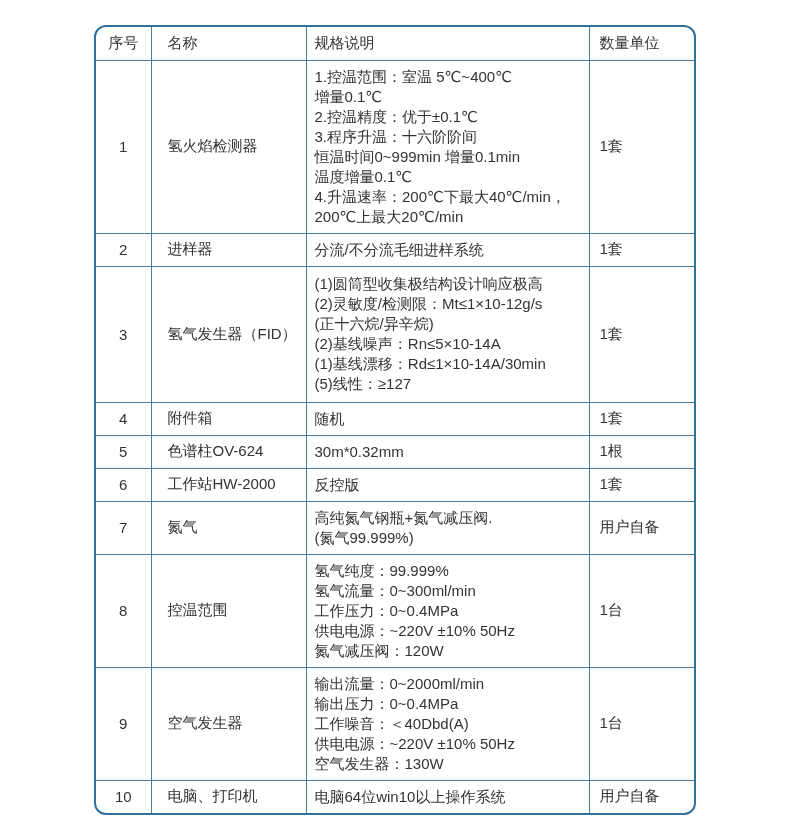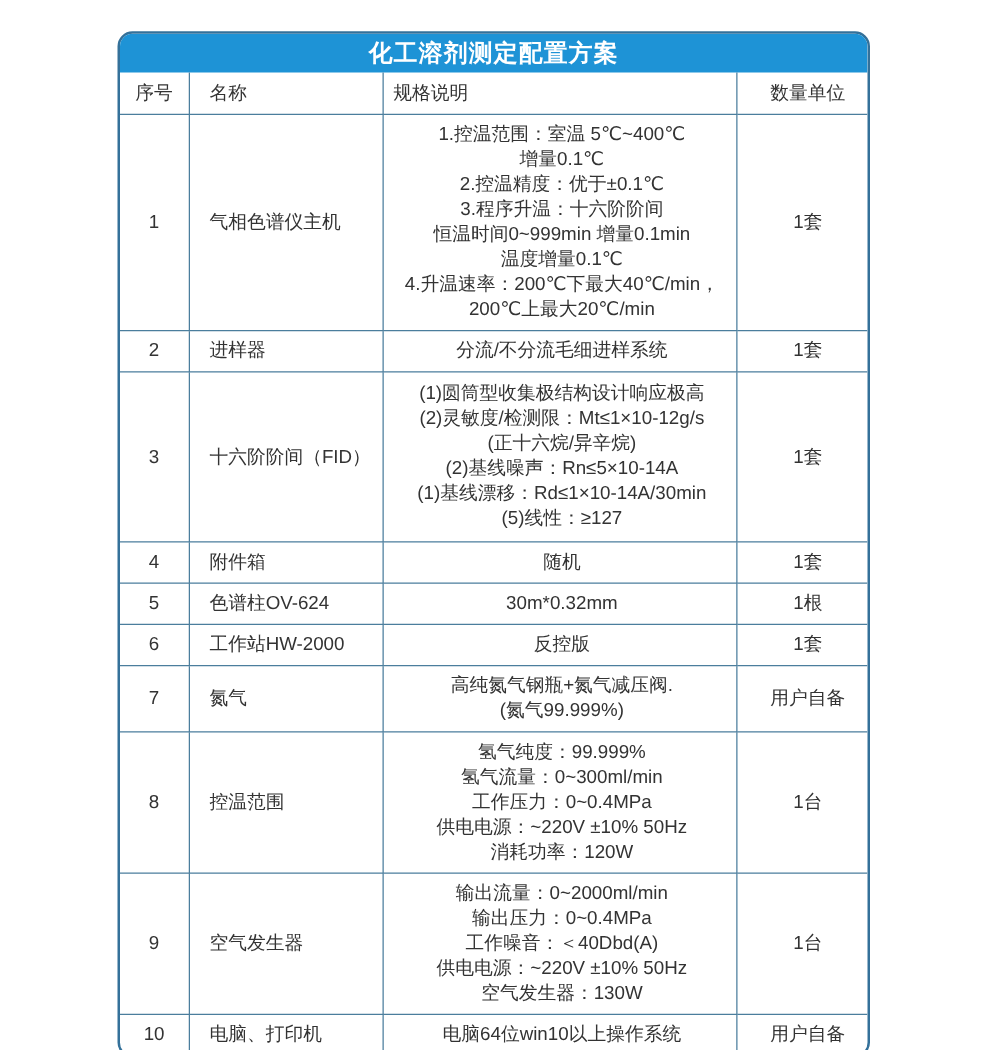--- a/index.html
+++ b/index.html
@@ -32,53 +32,52 @@
   table.cfg th,table.cfg td{
     border:1px solid var(--grid);
     vertical-align:middle;
     font-weight:normal;
     overflow:hidden;
   }
   thead tr{height:33px;margin-top:17px;}
   .c-no{text-align:center;}
   .c-name{text-align:left;padding-left:16px;}
   .c-spec{text-align:left;padding:6px 4px 6px 8px;}
-  .c-qty{text-align:center;padding-left:10px;}
-  .spec-line{line-height:20px;white-space:nowrap;text-align:center;}
+  .c-qty{text-align:left;padding-left:10px;}
+  .spec-line{line-height:20px;white-space:nowrap;}
   tr.rh31{height:31px;}
   tr.rh32{height:32px;}
   tr.rh48{height:48px;}
   tr.rh112{height:112px;}
   tr.rh136{height:136px;}
   tr.rh170{height:170px;}
 </style>
 </head>
 <body>
 
 <div class="card">
-  <div class="title-bar">化工溶剂测定配置方案</div>
   <table class="cfg">
     <colgroup>
       <col style="width:55px">
         <col style="width:155px">
         <col style="width:283px">
         <col style="width:105px">
     </colgroup>
     <thead>
       <tr>
         <th class="c-no">序号</th>
         <th class="c-name">名称</th>
         <th class="c-spec">规格说明</th>
         <th class="c-qty">数量单位</th>
       </tr>
     </thead>
     <tbody>
       <tr class="rh170">
         <td class="c-no">1</td>
-        <td class="c-name">气相色谱仪主机</td>
+        <td class="c-name">氢火焰检测器</td>
         <td class="c-spec">
           <div class="spec-line">1.控温范围：室温 5℃~400℃</div>
           <div class="spec-line">增量0.1℃</div>
           <div class="spec-line">2.控温精度：优于±0.1℃</div>
           <div class="spec-line">3.程序升温：十六阶阶间</div>
           <div class="spec-line">恒温时间0~999min 增量0.1min</div>
           <div class="spec-line">温度增量0.1℃</div>
           <div class="spec-line">4.升温速率：200℃下最大40℃/min，</div>
           <div class="spec-line">200℃上最大20℃/min</div>
         </td>
@@ -87,21 +86,21 @@
       <tr class="rh32">
         <td class="c-no">2</td>
         <td class="c-name">进样器</td>
         <td class="c-spec">
           <div class="spec-line">分流/不分流毛细进样系统</div>
         </td>
         <td class="c-qty">1套</td>
       </tr>
       <tr class="rh136">
         <td class="c-no">3</td>
-        <td class="c-name">十六阶阶间（FID）</td>
+        <td class="c-name">氢气发生器（FID）</td>
         <td class="c-spec">
           <div class="spec-line">(1)圆筒型收集极结构设计响应极高</div>
           <div class="spec-line">(2)灵敏度/检测限：Mt≤1×10-12g/s</div>
           <div class="spec-line">(正十六烷/异辛烷)</div>
           <div class="spec-line">(2)基线噪声：Rn≤5×10-14A</div>
           <div class="spec-line">(1)基线漂移：Rd≤1×10-14A/30min</div>
           <div class="spec-line">(5)线性：≥127</div>
         </td>
         <td class="c-qty">1套</td>
       </tr>
@@ -139,21 +138,21 @@
         <td class="c-qty">用户自备</td>
       </tr>
       <tr class="rh112">
         <td class="c-no">8</td>
         <td class="c-name">控温范围</td>
         <td class="c-spec">
           <div class="spec-line">氢气纯度：99.999%</div>
           <div class="spec-line">氢气流量：0~300ml/min</div>
           <div class="spec-line">工作压力：0~0.4MPa</div>
           <div class="spec-line">供电电源：~220V ±10% 50Hz</div>
-          <div class="spec-line">消耗功率：120W</div>
+          <div class="spec-line">氮气减压阀：120W</div>
         </td>
         <td class="c-qty">1台</td>
       </tr>
       <tr class="rh112">
         <td class="c-no">9</td>
         <td class="c-name">空气发生器</td>
         <td class="c-spec">
           <div class="spec-line">输出流量：0~2000ml/min</div>
           <div class="spec-line">输出压力：0~0.4MPa</div>
           <div class="spec-line">工作噪音：＜40Dbd(A)</div>

